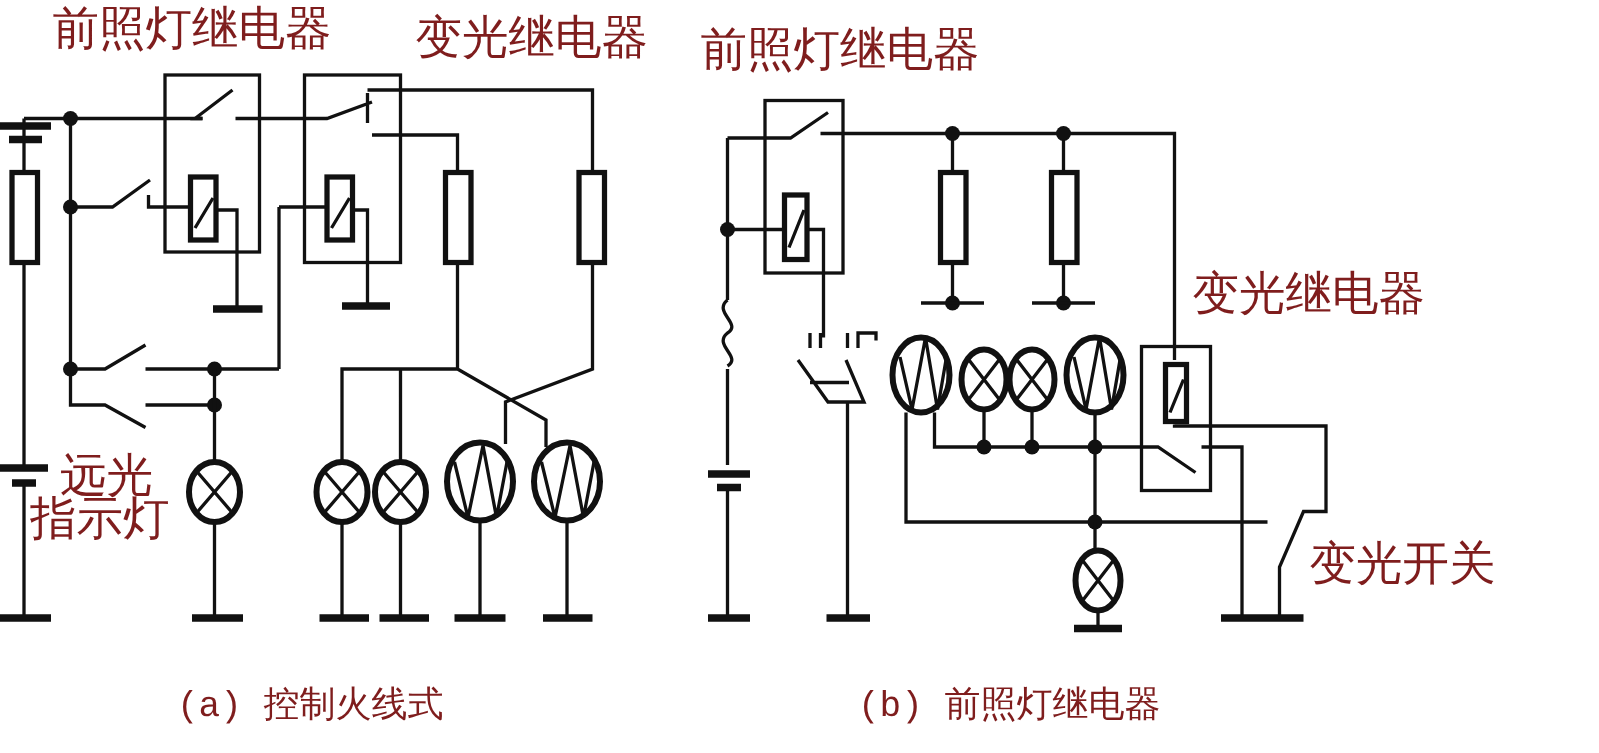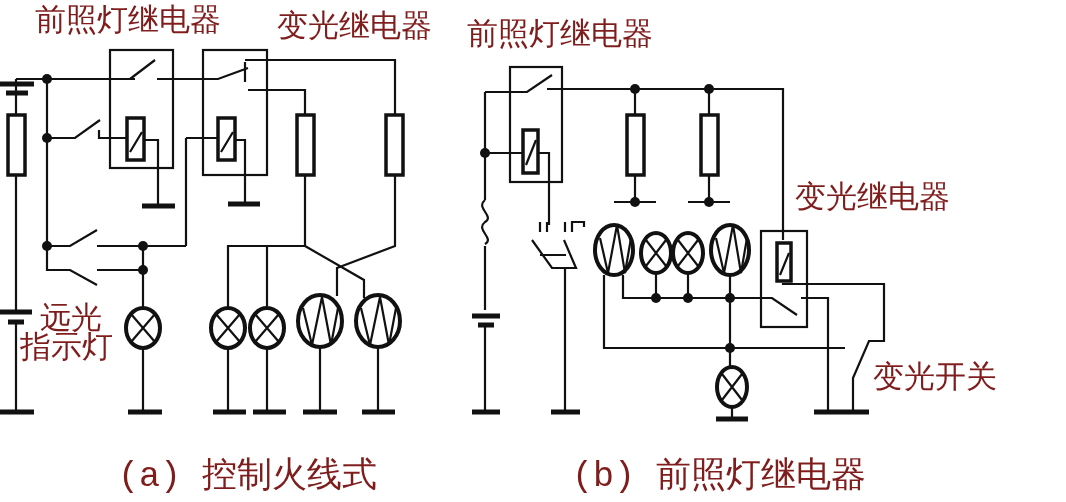--- a/index.html
+++ b/index.html
@@ -5,21 +5,21 @@
   html, body { margin: 0; padding: 0; background: #ffffff; }
   body { width: 1066px; height: 502px; position: relative; overflow: hidden; }
   svg { position: absolute; left: 0; top: 0; }
   .w { stroke: #111; stroke-width: 2.2; fill: none; }
   .thick { stroke: #111; stroke-width: 5; fill: none; }
   .lamp { stroke: #111; stroke-width: 4; fill: #fff; }
   .fuse { stroke: #111; stroke-width: 3.5; fill: #fff; }
   .dot { fill: #111; }
   .lbl { position: absolute; font-family: Liberation Mono, monospace; color: #7f1d1d; white-space: nowrap; line-height: 1; }
   .big { font-size: 31px; }
-  .cap { font-size: 35px; }
+  .cap { font-size: 24px; }
 </style>
 </head>
 <body>
 
 <div class="lbl big" style="left:35px;top:6px;">前照灯继电器</div>
 <div class="lbl big" style="left:277px;top:12px;">变光继电器</div>
 <div class="lbl big" style="left:40px;top:304px;">远光</div>
 <div class="lbl big" style="left:20px;top:333px;">指示灯</div>
 <div class="lbl cap" style="left:118px;top:460px;">(a) 控制火线式</div>
 

